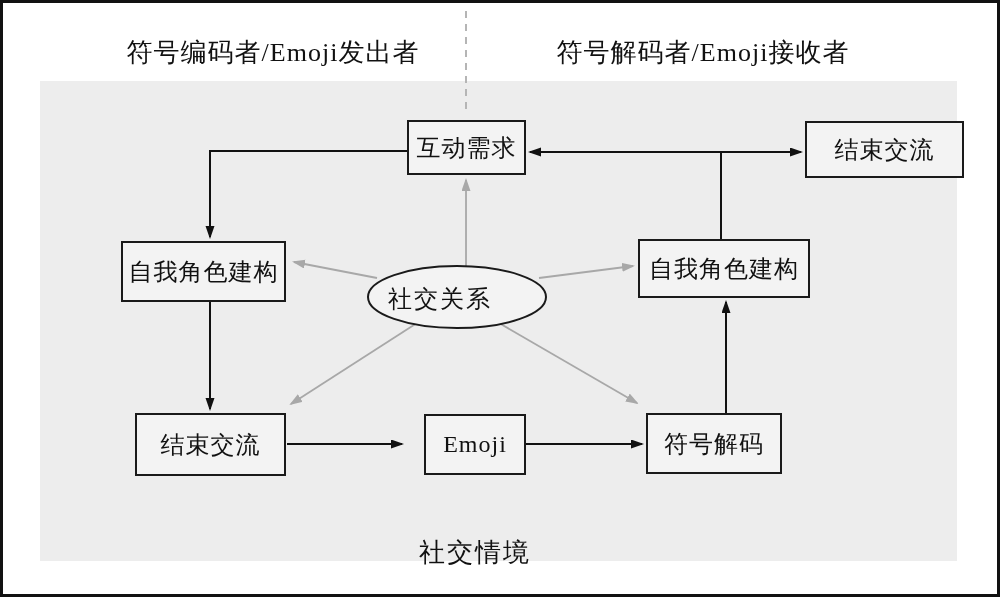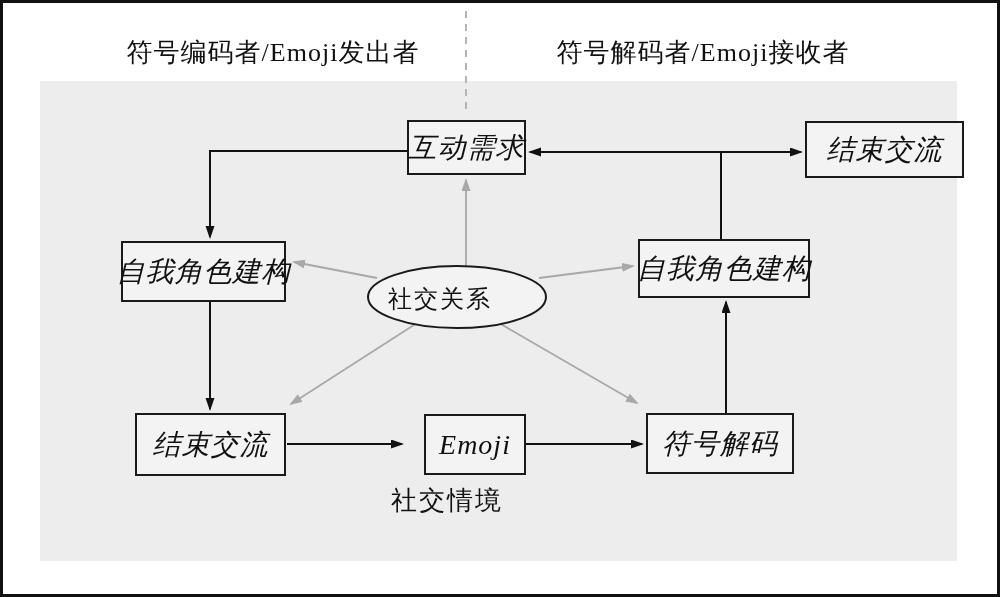--- a/index.html
+++ b/index.html
@@ -37,43 +37,42 @@
     pointer-events: none;
   }
   .node {
     position: absolute;
     box-sizing: border-box;
     background: #f3f3f3;
     border: 2px solid #1a1a1a;
     display: flex;
     align-items: center;
     justify-content: center;
-    font-size: 28px;
+    font-size: 24px;
     letter-spacing: 1px;
     white-space: nowrap;
-    font-style: italic;
   }
   .node.interaction  { left: 404px; top: 117px; width: 119px; height: 55px; }
   .node.endcomm      { left: 802px; top: 118px; width: 159px; height: 57px; }
   .node.selfrole-l   { left: 118px; top: 238px; width: 165px; height: 61px; }
   .node.selfrole-r   { left: 635px; top: 236px; width: 172px; height: 59px; }
   .node.encode       { left: 132px; top: 410px; width: 151px; height: 63px; }
   .node.emojibox     { left: 421px; top: 411px; width: 102px; height: 61px; }
-  .node.decode       { left: 643px; top: 410px; width: 148px; height: 61px; }
+  .node.decode       { left: 643px; top: 410px; width: 136px; height: 61px; }
   .ellipse-label {
     position: absolute;
     left: 365px; top: 280px; width: 144px;
     text-align: center;
     font-size: 24px;
     letter-spacing: 2px;
   }
   .context-label {
     position: absolute;
-    left: 388px; top: 480px; width: 140px;
-    text-align: left;
+    left: 388px; top: 532px; width: 140px;
+    text-align: right;
     font-size: 26px;
     letter-spacing: 2px;
   }
 </style>
 </head>
 <body>
 
 <div class="frame">
 
   <div class="top-label right">符号解码者/Emoji接收者</div>

